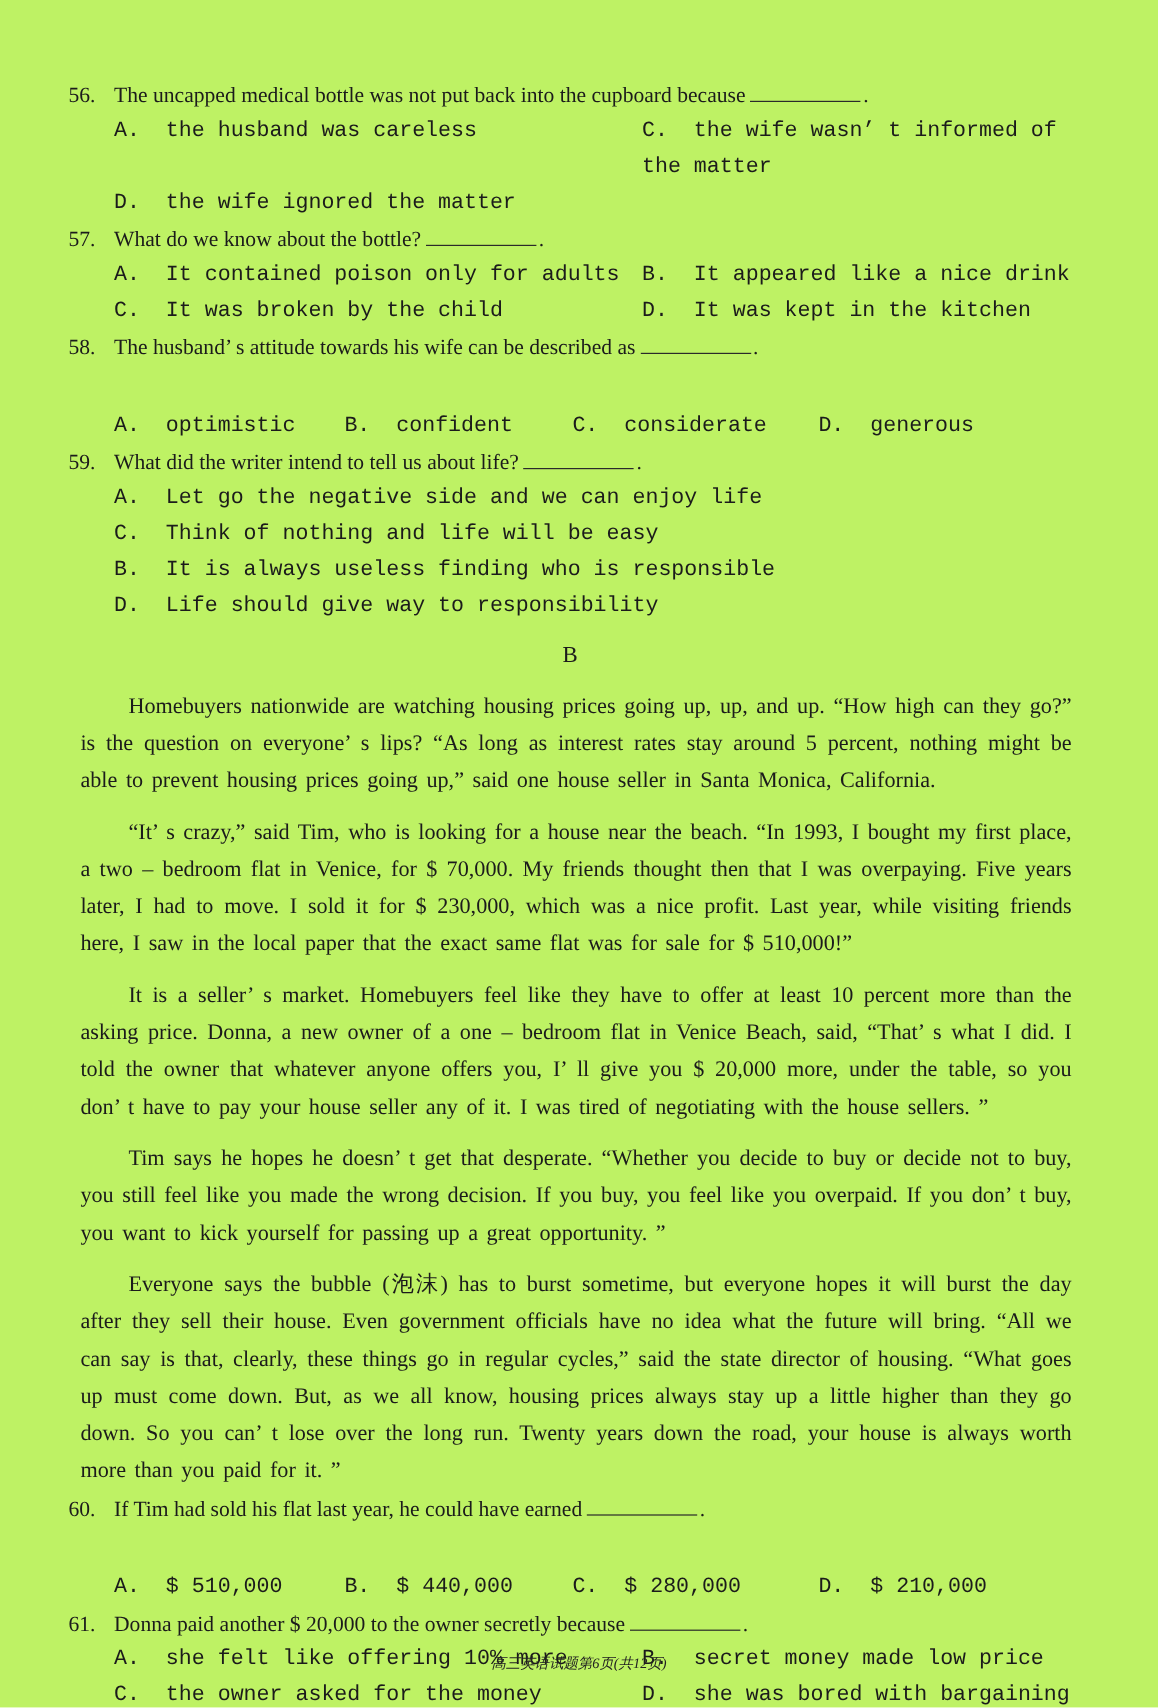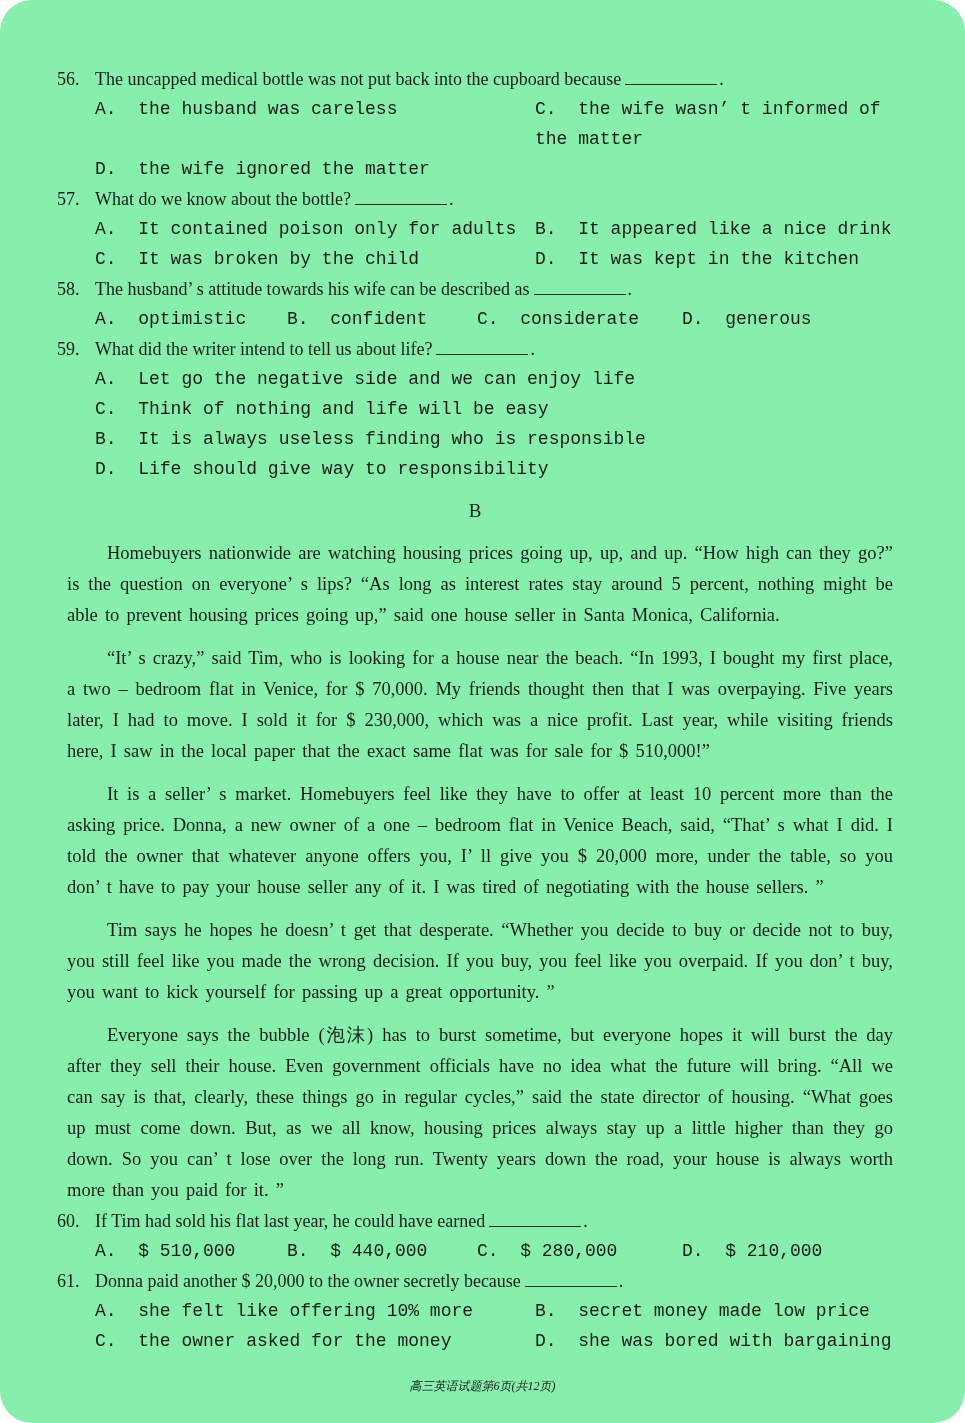--- a/index.html
+++ b/index.html
@@ -1,43 +1,42 @@
 <!DOCTYPE html>
 <html><head>
 <meta charset="utf-8">
 <style>
   html, body { margin: 0; padding: 0; background: #ffffff; }
   .page {
     width: 965px;
     height: 1423px;
     box-sizing: border-box;
-    background: #86efac;
+    background: #bef264;
     color: #1b1b1b;
     font-family: "Liberation Serif", "DejaVu Serif", serif;
     font-size: 18px;
     position: relative;
     padding: 64px 72px 0 57px;
     overflow: hidden;
-    border-radius: 32px;
   }
   .question { line-height: 30px; }
   .q-stem { white-space: pre-wrap; }
   .q-num { display: inline-block; min-width: 38px; }
   .blank {
     display: inline-block;
     width: 92px;
     height: 18px;
     border-bottom: 1.3px solid #2a2a2a;
     vertical-align: baseline;
     margin: 0 2px 0 4px;
   }
   .options { padding-left: 38px; font-family: Liberation Mono, monospace; }
   .options .opt { white-space: pre-wrap; display: block; }
   .options.two-col { display: grid; grid-template-columns: 440px 1fr; }
-  .options.row-4 { display: grid; grid-template-columns: 192px 190px 205px 1fr; }
+  .options.row-4 { display: grid; grid-template-columns: 192px 190px 205px 1fr; margin-top: 36px; }
   .section-label {
     text-align: center;
     font-size: 19px;
     font-weight: normal;
     line-height: 30px;
     margin: 12px 0 8px 0;
   }
   .passage p {
     margin: 12px 0 0 10px;
     text-indent: 40px;

